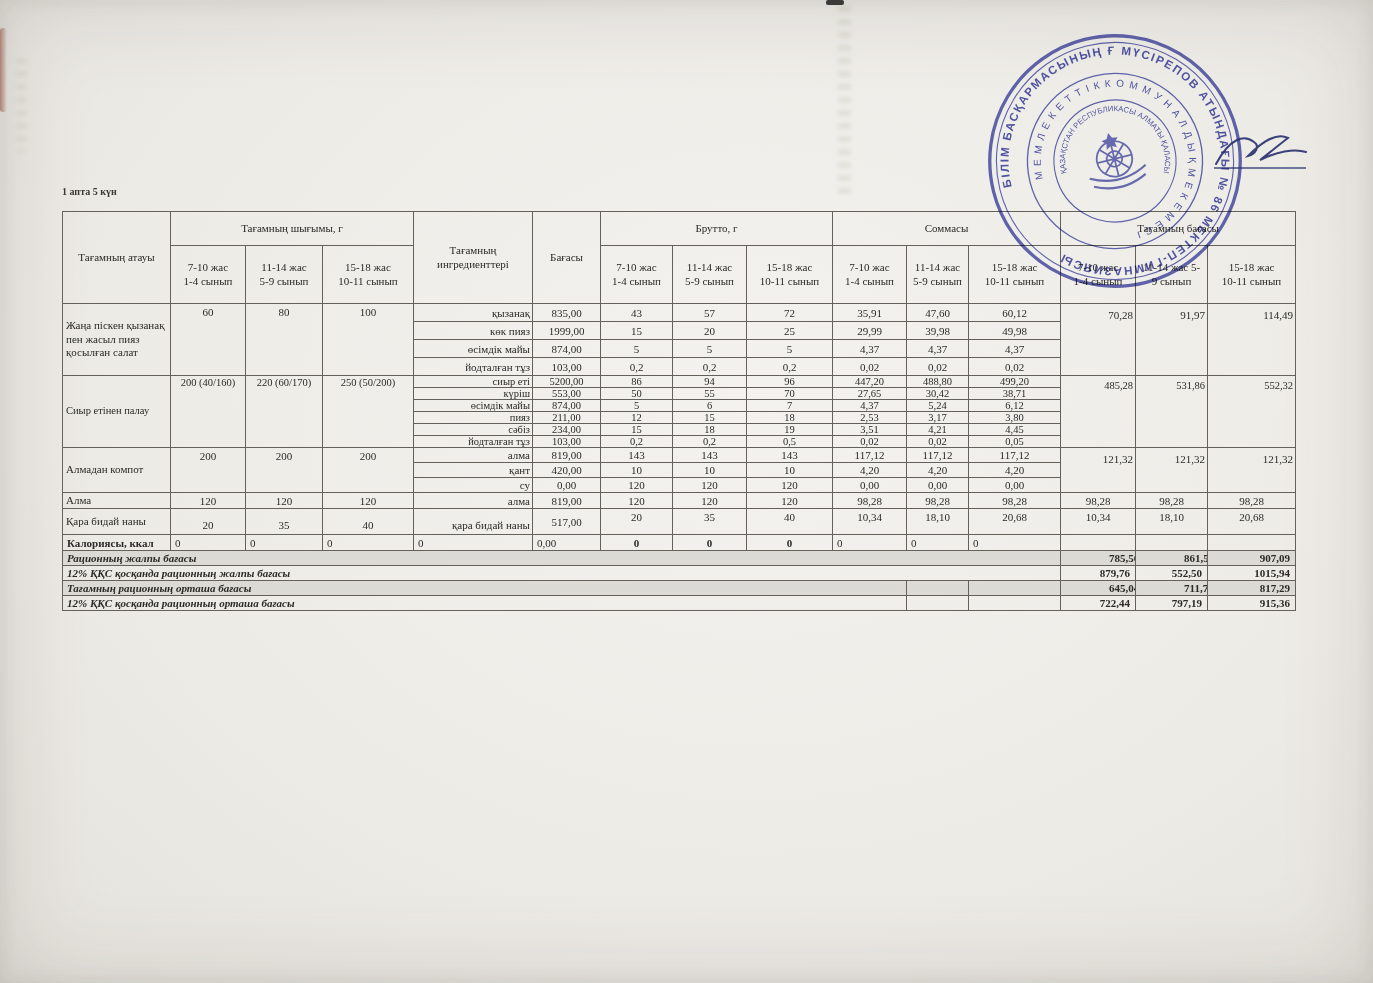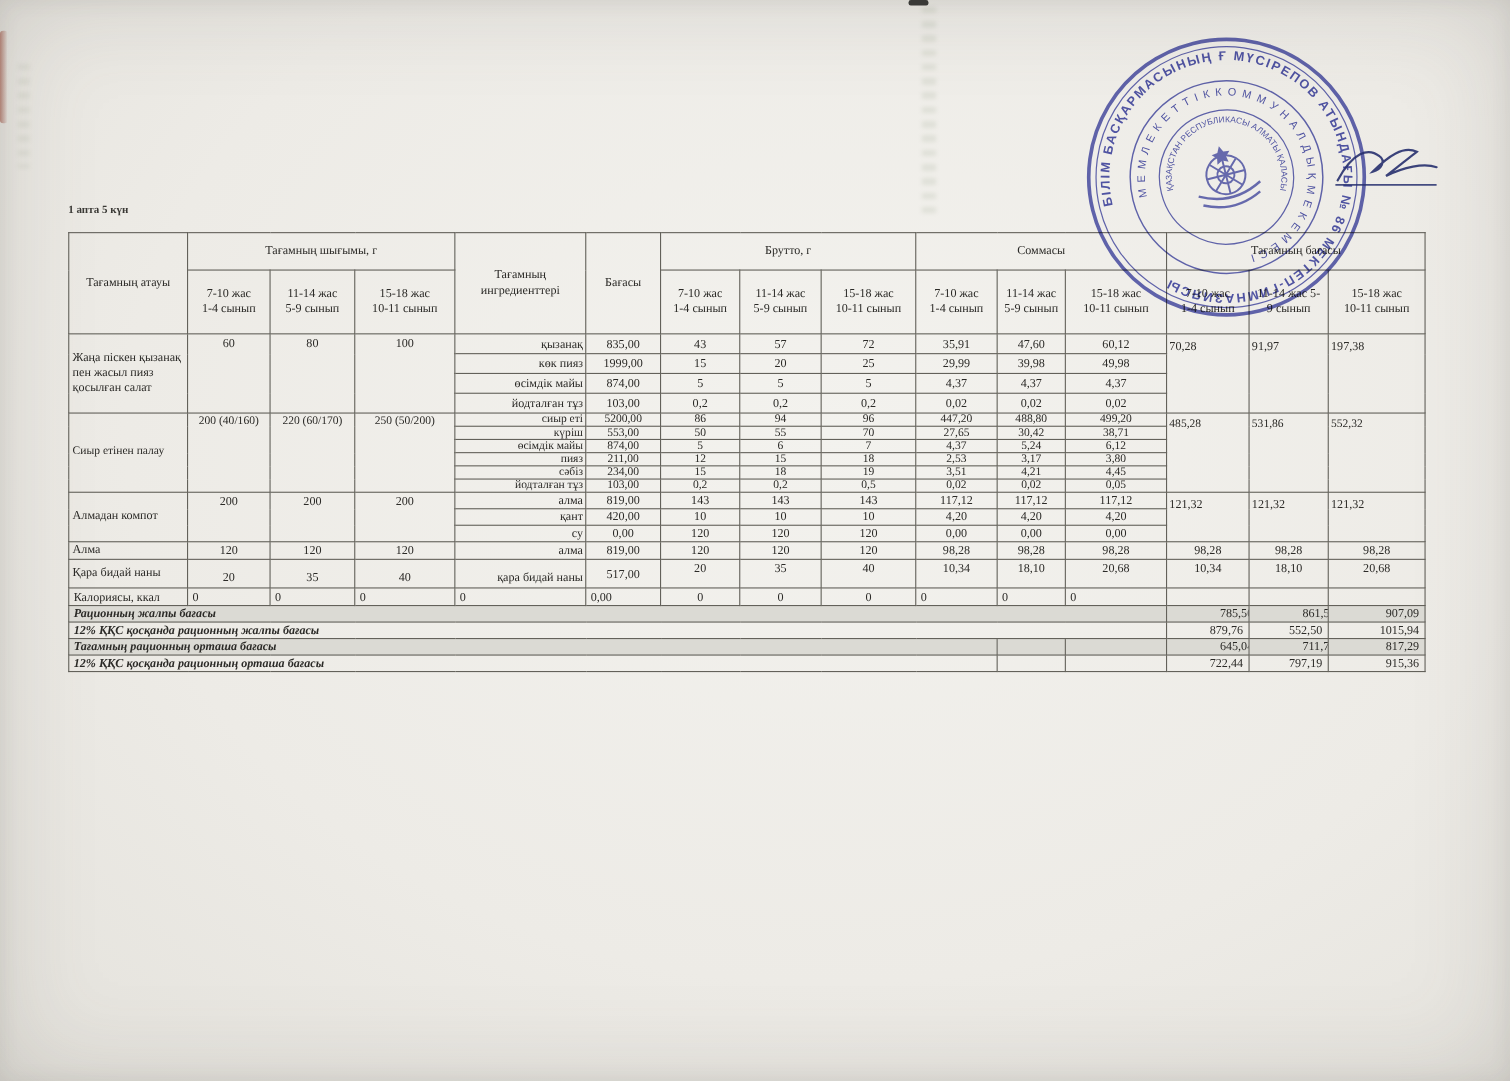--- a/index.html
+++ b/index.html
@@ -25,27 +25,27 @@
 
   
   table.menu{position:absolute;left:62px;top:211px;border-collapse:collapse;table-layout:fixed;
     width:1233px;font-size:11px;color:#2b2a27;}
   table.menu td{border:1px solid #63615a;padding:0 2px;vertical-align:middle;overflow:hidden;}
   .hdr td{font-weight:normal;text-align:center;line-height:1.2;}
   .pre{white-space:pre-line;}
   .c{text-align:center;}
   .l{text-align:left;padding-left:4px !important;}
   .r{text-align:right;padding-right:5px !important;}
-  .b{font-weight:normal;}
+  .b{font-weight:bold;}
   .bi{font-weight:bold;font-style:italic;}
   .top{vertical-align:top !important;padding-top:2px !important;}
   .bot{vertical-align:bottom !important;padding-bottom:3px !important;}
   .name{text-align:left;vertical-align:top;padding:1px 3px !important;line-height:1.22;}
   .ing{text-align:right;padding-left:4px !important;}
-  .pr{vertical-align:top !important;text-align:left;padding-top:5px !important;}
+  .pr{vertical-align:top !important;text-align:right;padding-top:5px !important;}
   tr.tight{font-size:10.5px;line-height:10px;}
   tr.shade td{background:#dbdad4;padding-left:48px;}
   tr.sum td{height:14px;margin-top:16px;}
 
   
   .approval{position:absolute;left:1138px;top:100px;width:230px;z-index:5;
     font-weight:bold;font-size:15px;line-height:20px;color:#252d5d;}
   .approval .row{white-space:nowrap;}
   .uline{display:inline-block;border-bottom:1.5px solid #25306b;height:12px;}
   .sig-svg{position:absolute;left:1210px;top:128px;z-index:6;}
@@ -131,21 +131,21 @@
         <td class="ing">қызанақ</td>
         <td class="c">835,00</td>
         <td class="c">43</td>
         <td class="c">57</td>
         <td class="c">72</td>
         <td class="c">35,91</td>
         <td class="c">47,60</td>
         <td class="c">60,12</td>
         <td class="pr" rowspan="4">70,28</td>
         <td class="pr" rowspan="4">91,97</td>
-        <td class="pr" rowspan="4">197,38</td>
+        <td class="pr" rowspan="4">114,49</td>
       </tr>
       <tr style="height:18px">
         <td class="ing">көк пияз</td>
         <td class="c">1999,00</td>
         <td class="c">15</td>
         <td class="c">20</td>
         <td class="c">25</td>
         <td class="c">29,99</td>
         <td class="c">39,98</td>
         <td class="c">49,98</td>

